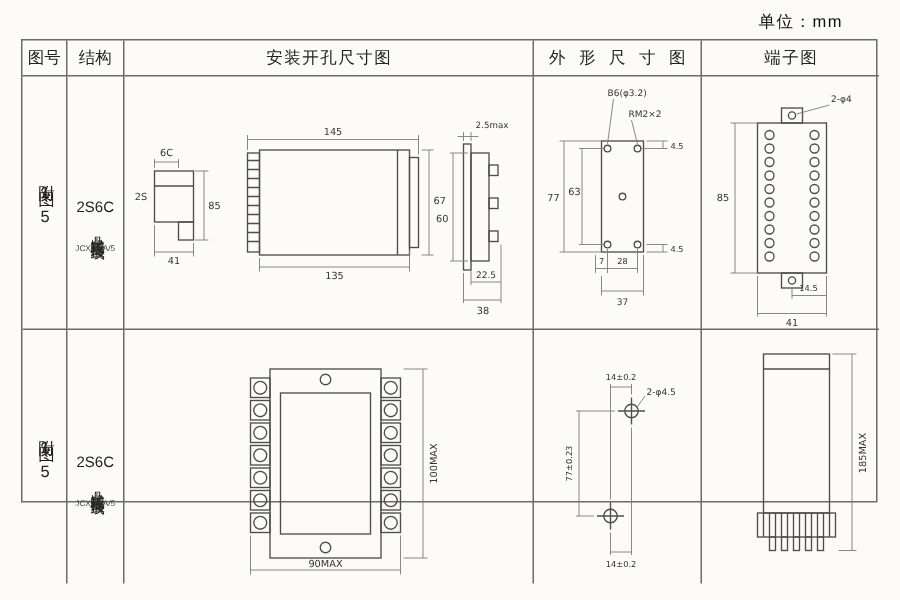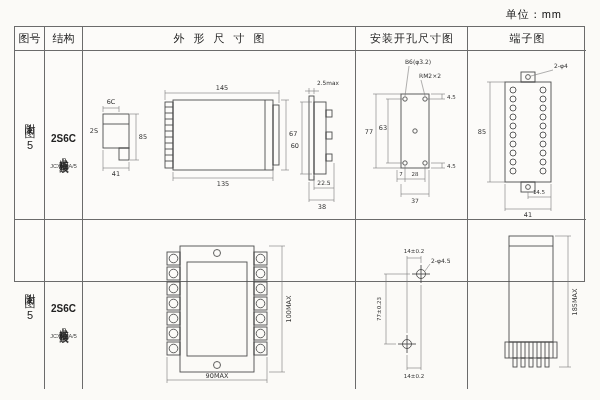--- a/index.html
+++ b/index.html
@@ -1,45 +1,45 @@
 <!DOCTYPE html>
 <html><head>
 <meta charset="utf-8">
 <style>
   html,body{margin:0;padding:0;}
   body{width:600px;height:400px;background:#fbfaf7;font-family:"Liberation Sans","DejaVu Sans",sans-serif;color:#222;position:relative;overflow:hidden;}
   .unit{position:absolute;top:7px;right:38px;font-size:11px;letter-spacing:1px;color:#111;}
-  .tbl{position:absolute;left:14px;top:26px;width:571px;height:256px;display:grid;grid-template-columns:30px 38px 273px 112px 118px;grid-template-rows:24px 169px 169px;border:1px solid #6b6b6b;box-sizing:border-box;background:#fcfbf9;}
+  .tbl{position:absolute;left:14px;top:26px;width:571px;height:309px;display:grid;grid-template-columns:30px 38px 273px 112px 118px;grid-template-rows:24px 169px 169px;border:1px solid #6b6b6b;box-sizing:border-box;background:#fcfbf9;}
   .cell{border-right:1px solid #6b6b6b;border-bottom:1px solid #6b6b6b;display:flex;align-items:center;justify-content:center;box-sizing:border-box;overflow:hidden;}
   .nr{border-right:none;}
   .nb{border-bottom:none;}
   .hdr{font-size:11px;color:#222;}
   .sp{letter-spacing:9px;text-indent:9px;}
   .sp2{letter-spacing:1px;text-indent:1px;}
   .vtext{writing-mode:vertical-lr;text-orientation:upright;font-size:11px;letter-spacing:4px;}
   .structcell{flex-direction:column;gap:6px;padding:8px 0;}
-  .model{font-size:10px;font-weight:bold;margin-top:32px;}
+  .model{font-size:10px;font-weight:normal;margin-top:32px;}
   .stext{writing-mode:vertical-lr;text-orientation:upright;font-size:9.5px;letter-spacing:1px;}
   .tcode{font-size:5.5px;color:#444;}
   svg{display:block;}
   svg text{font-family:"DejaVu Sans",sans-serif;fill:#333;}
   .ln{stroke:#4d4d4d;stroke-width:0.9;fill:none;}
   .dm{stroke:#7a7a7a;stroke-width:0.6;fill:none;}
 </style>
 </head>
 <body>
 
 <div class="unit">单位：mm</div>
 
 <div class="tbl">
 
   <div class="cell hdr">图号</div>
   <div class="cell hdr">结构</div>
+  <div class="cell hdr sp2">安装开孔尺寸图</div>
   <div class="cell hdr sp">外形尺寸图</div>
-  <div class="cell hdr sp2">安装开孔尺寸图</div>
   <div class="cell hdr sp2 nr">端子图</div>
 
   <div class="cell">
     <span class="vtext">附图15</span>
   </div>
 
   <div class="cell structcell">
     <span class="model">2S6C</span>
     <span class="stext">凸出式板后接线</span>
     <span class="tcode">JCX-10A/5</span>

